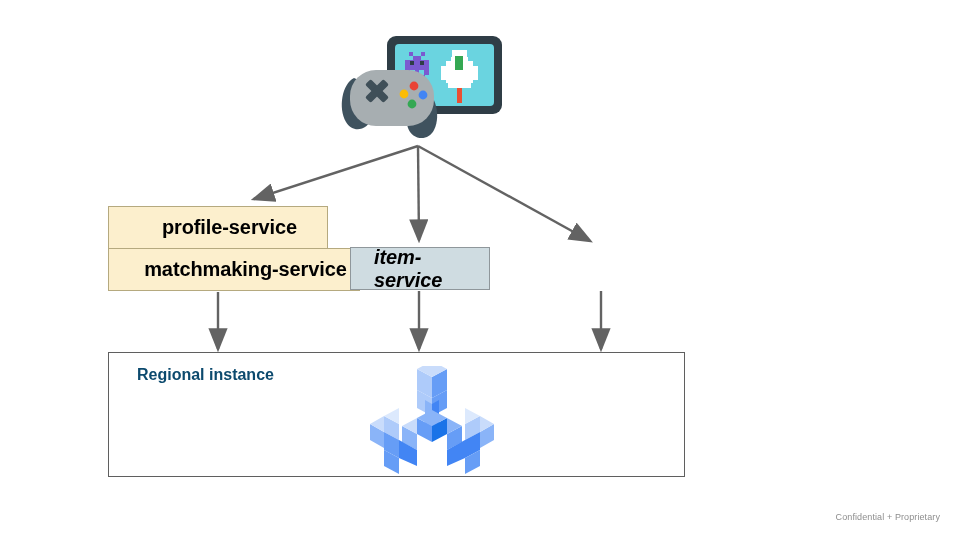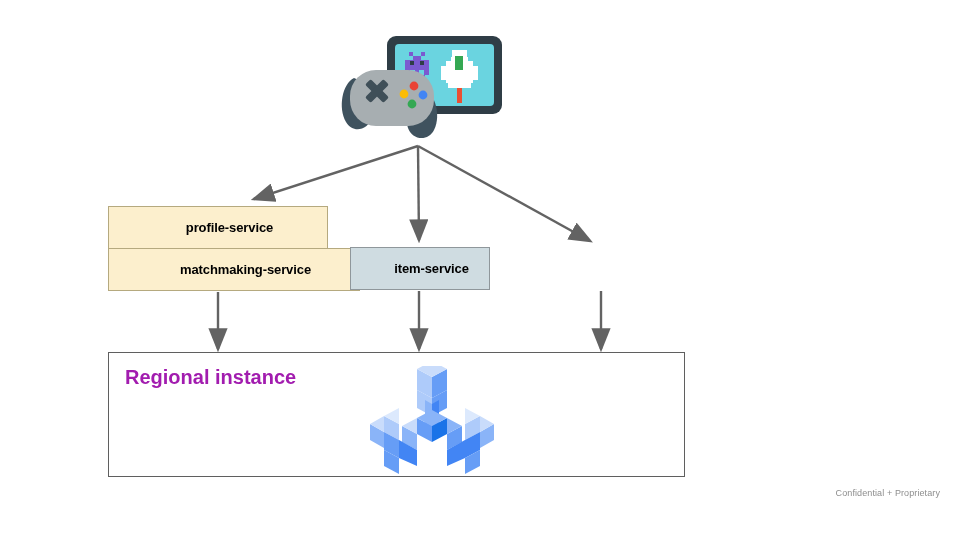--- a/index.html
+++ b/index.html
@@ -40,57 +40,58 @@
 
   
   .svc-box {
     position: absolute;
     box-sizing: border-box;
     border: 1px solid #9a9a9a;
     display: flex;
     align-items: center;
     justify-content: center;
     font-weight: bold;
-    font-size: 13px;
+    font-size: 20px;
     color: #000000;
     letter-spacing: -0.1px;
     padding-left: 23px;
   }
   .svc-yellow {
     background: #fcefcd;
     border-color: #b5a97f;
   }
   .svc-blue {
     background: #cfdce1;
     border-color: #8f979b;
+    font-style: italic;
   }
 
   #box-profile      { left:108px; top:206px; width:220px; height:43px; }
   #box-matchmaking  { left:108px; top:248px; width:252px; height:43px; }
   #box-item         { left:350px; top:247px; width:140px; height:43px; }
   #box-tradepost    { left:512px; top:247px; width:179px; height:43px; }
 
   
   #regional-instance {
     position: absolute;
     left: 108px;
     top: 352px;
     width: 577px;
     height: 125px;
     box-sizing: border-box;
     border: 1px solid #5f5f5f;
     background: #ffffff;
   }
   #regional-instance-label {
     position: absolute;
-    left: 16px;
+    left: 28px;
     top: 13px;
     font-weight: bold;
-    font-size: 20px;
-    color: #a21caf;
+    font-size: 16px;
+    color: #0c4a6e;
   }
   #cluster-icon {
     position: absolute;
     left: 253px;
     top: 13px;
     width: 140px;
     height: 110px;
   }
   #cluster-icon svg { display: block; }
 
@@ -99,21 +100,21 @@
     position: absolute;
     left: 18px;
     top: 505px;
     width: 120px;
     height: 30px;
   }
   #footer-logo svg { display:block; }
   #footer-note {
     position: absolute;
     right: 20px;
-    top: 488px;
+    top: 512px;
     font-size: 9px;
     color: #8e8e8e;
     letter-spacing: 0.1px;
   }
 </style>
 </head>
 <body>
 
 <div id="slide">
 

